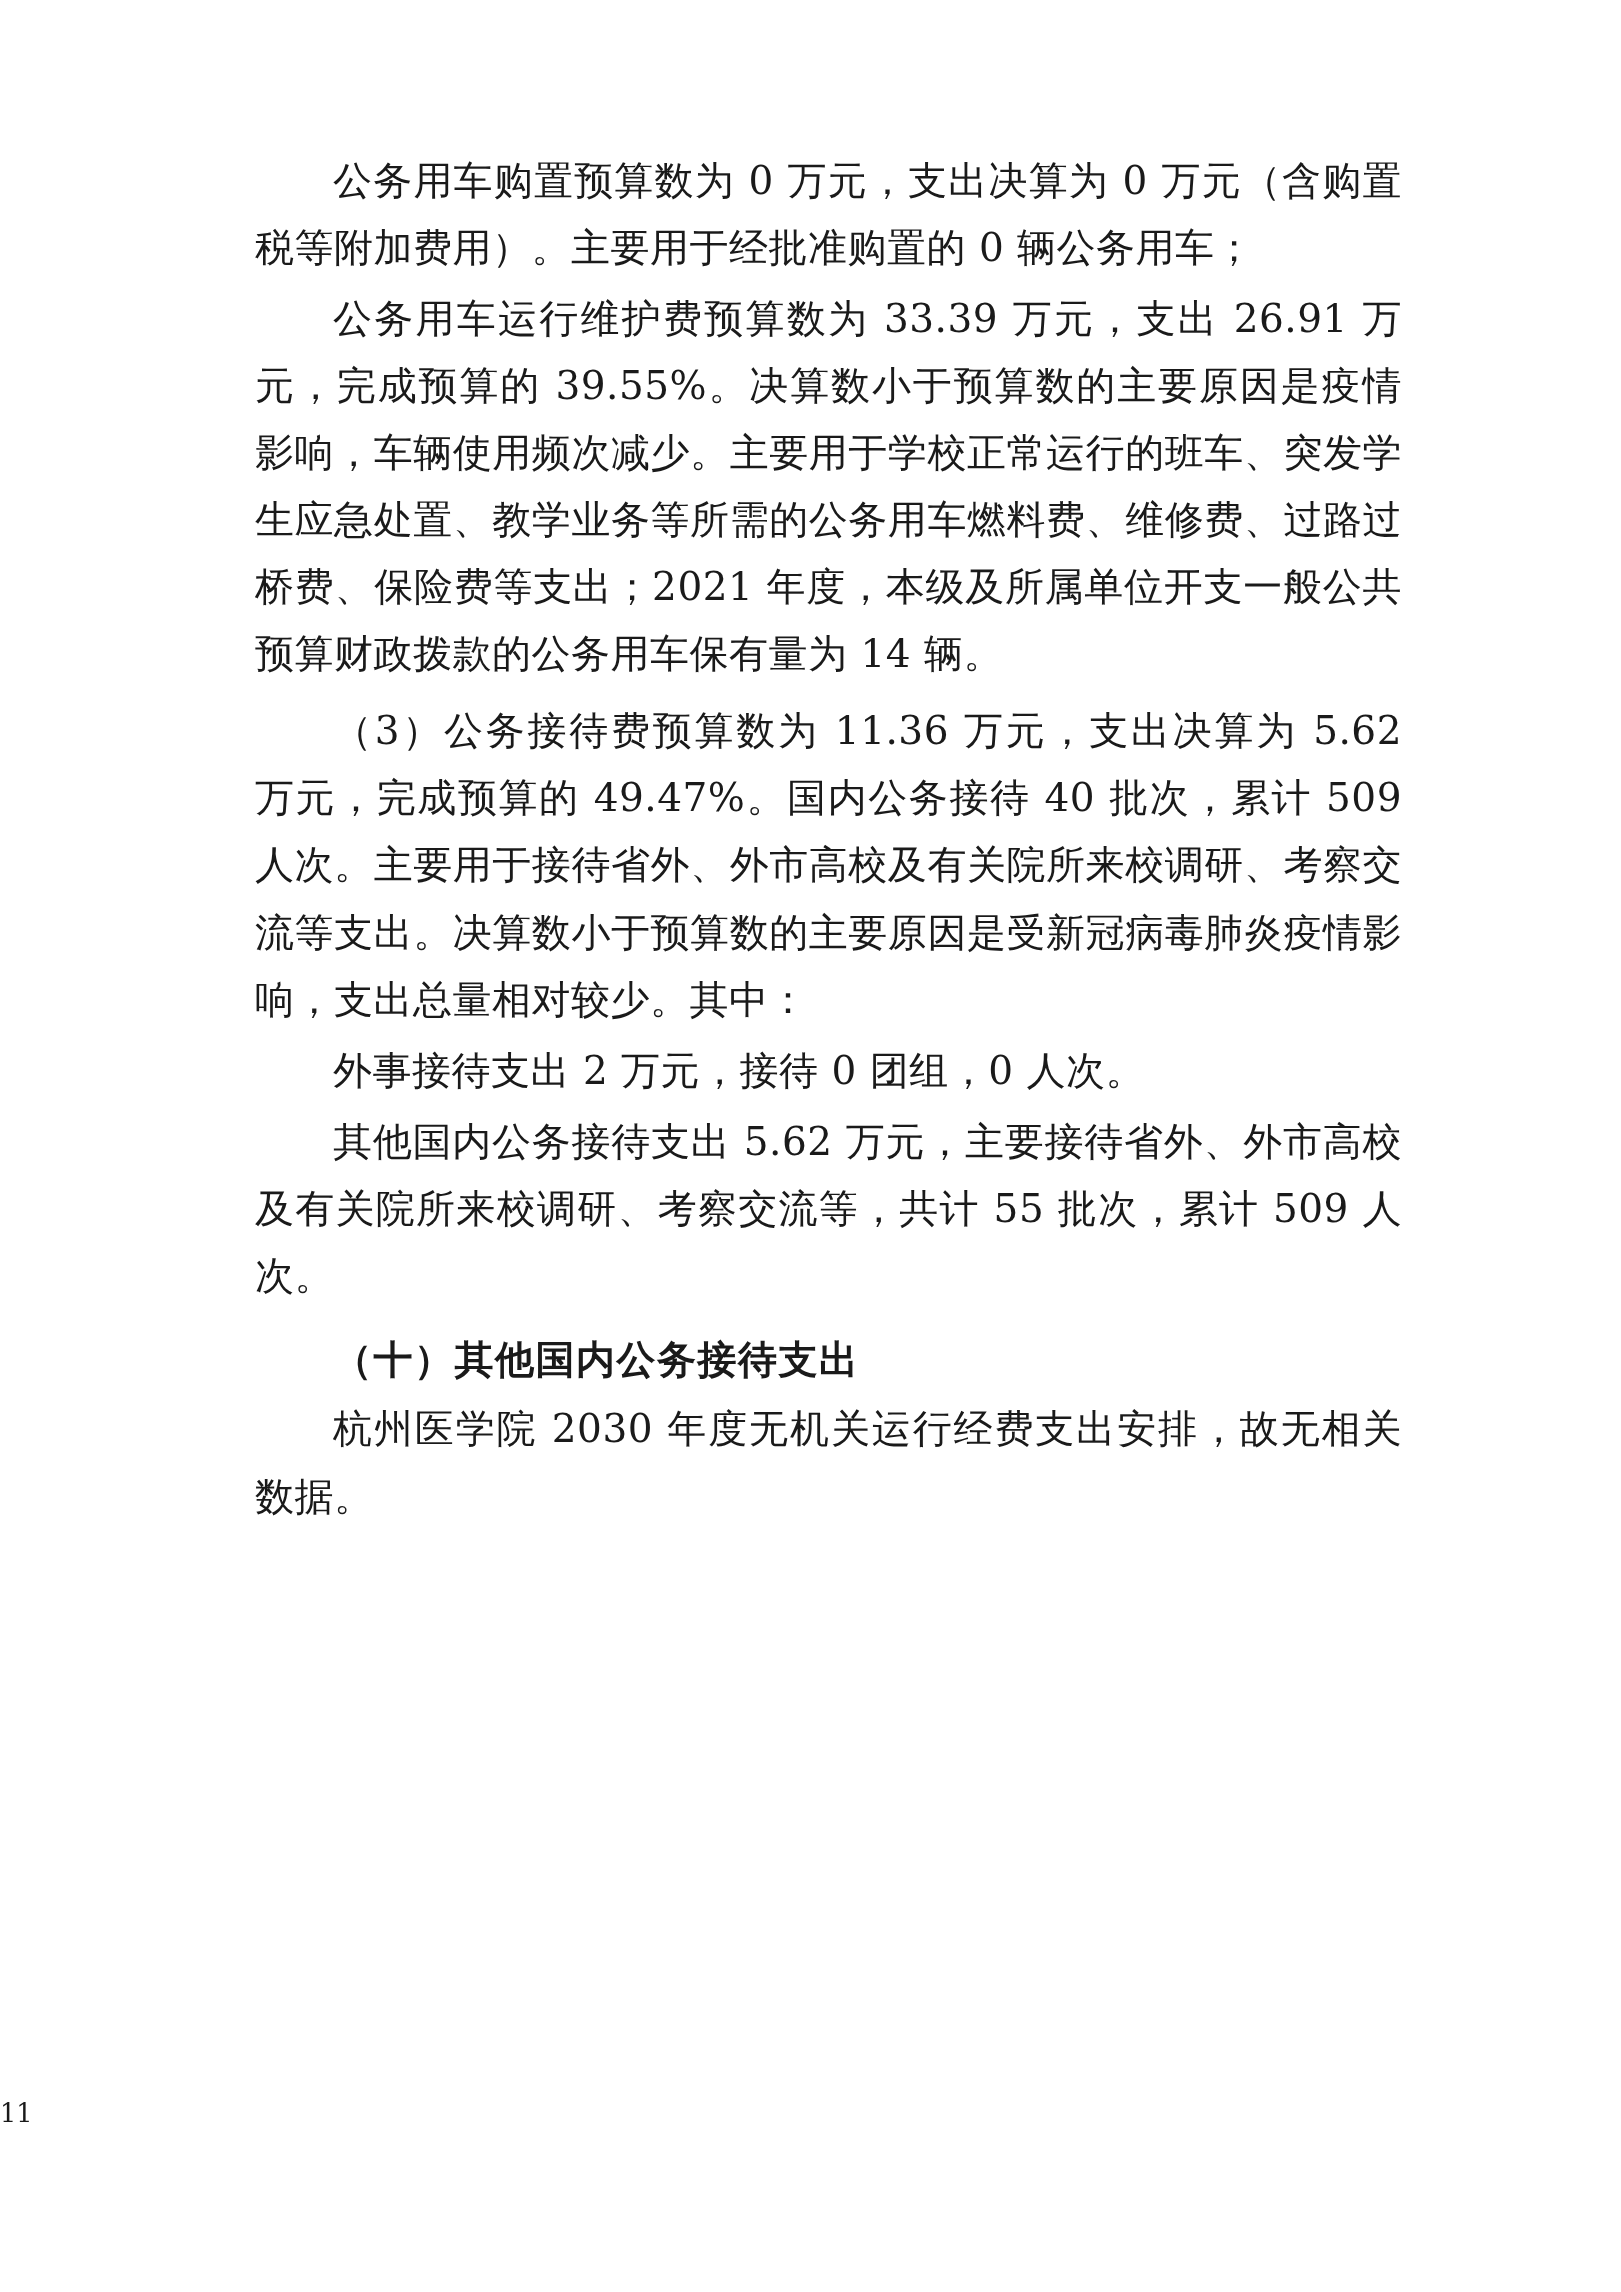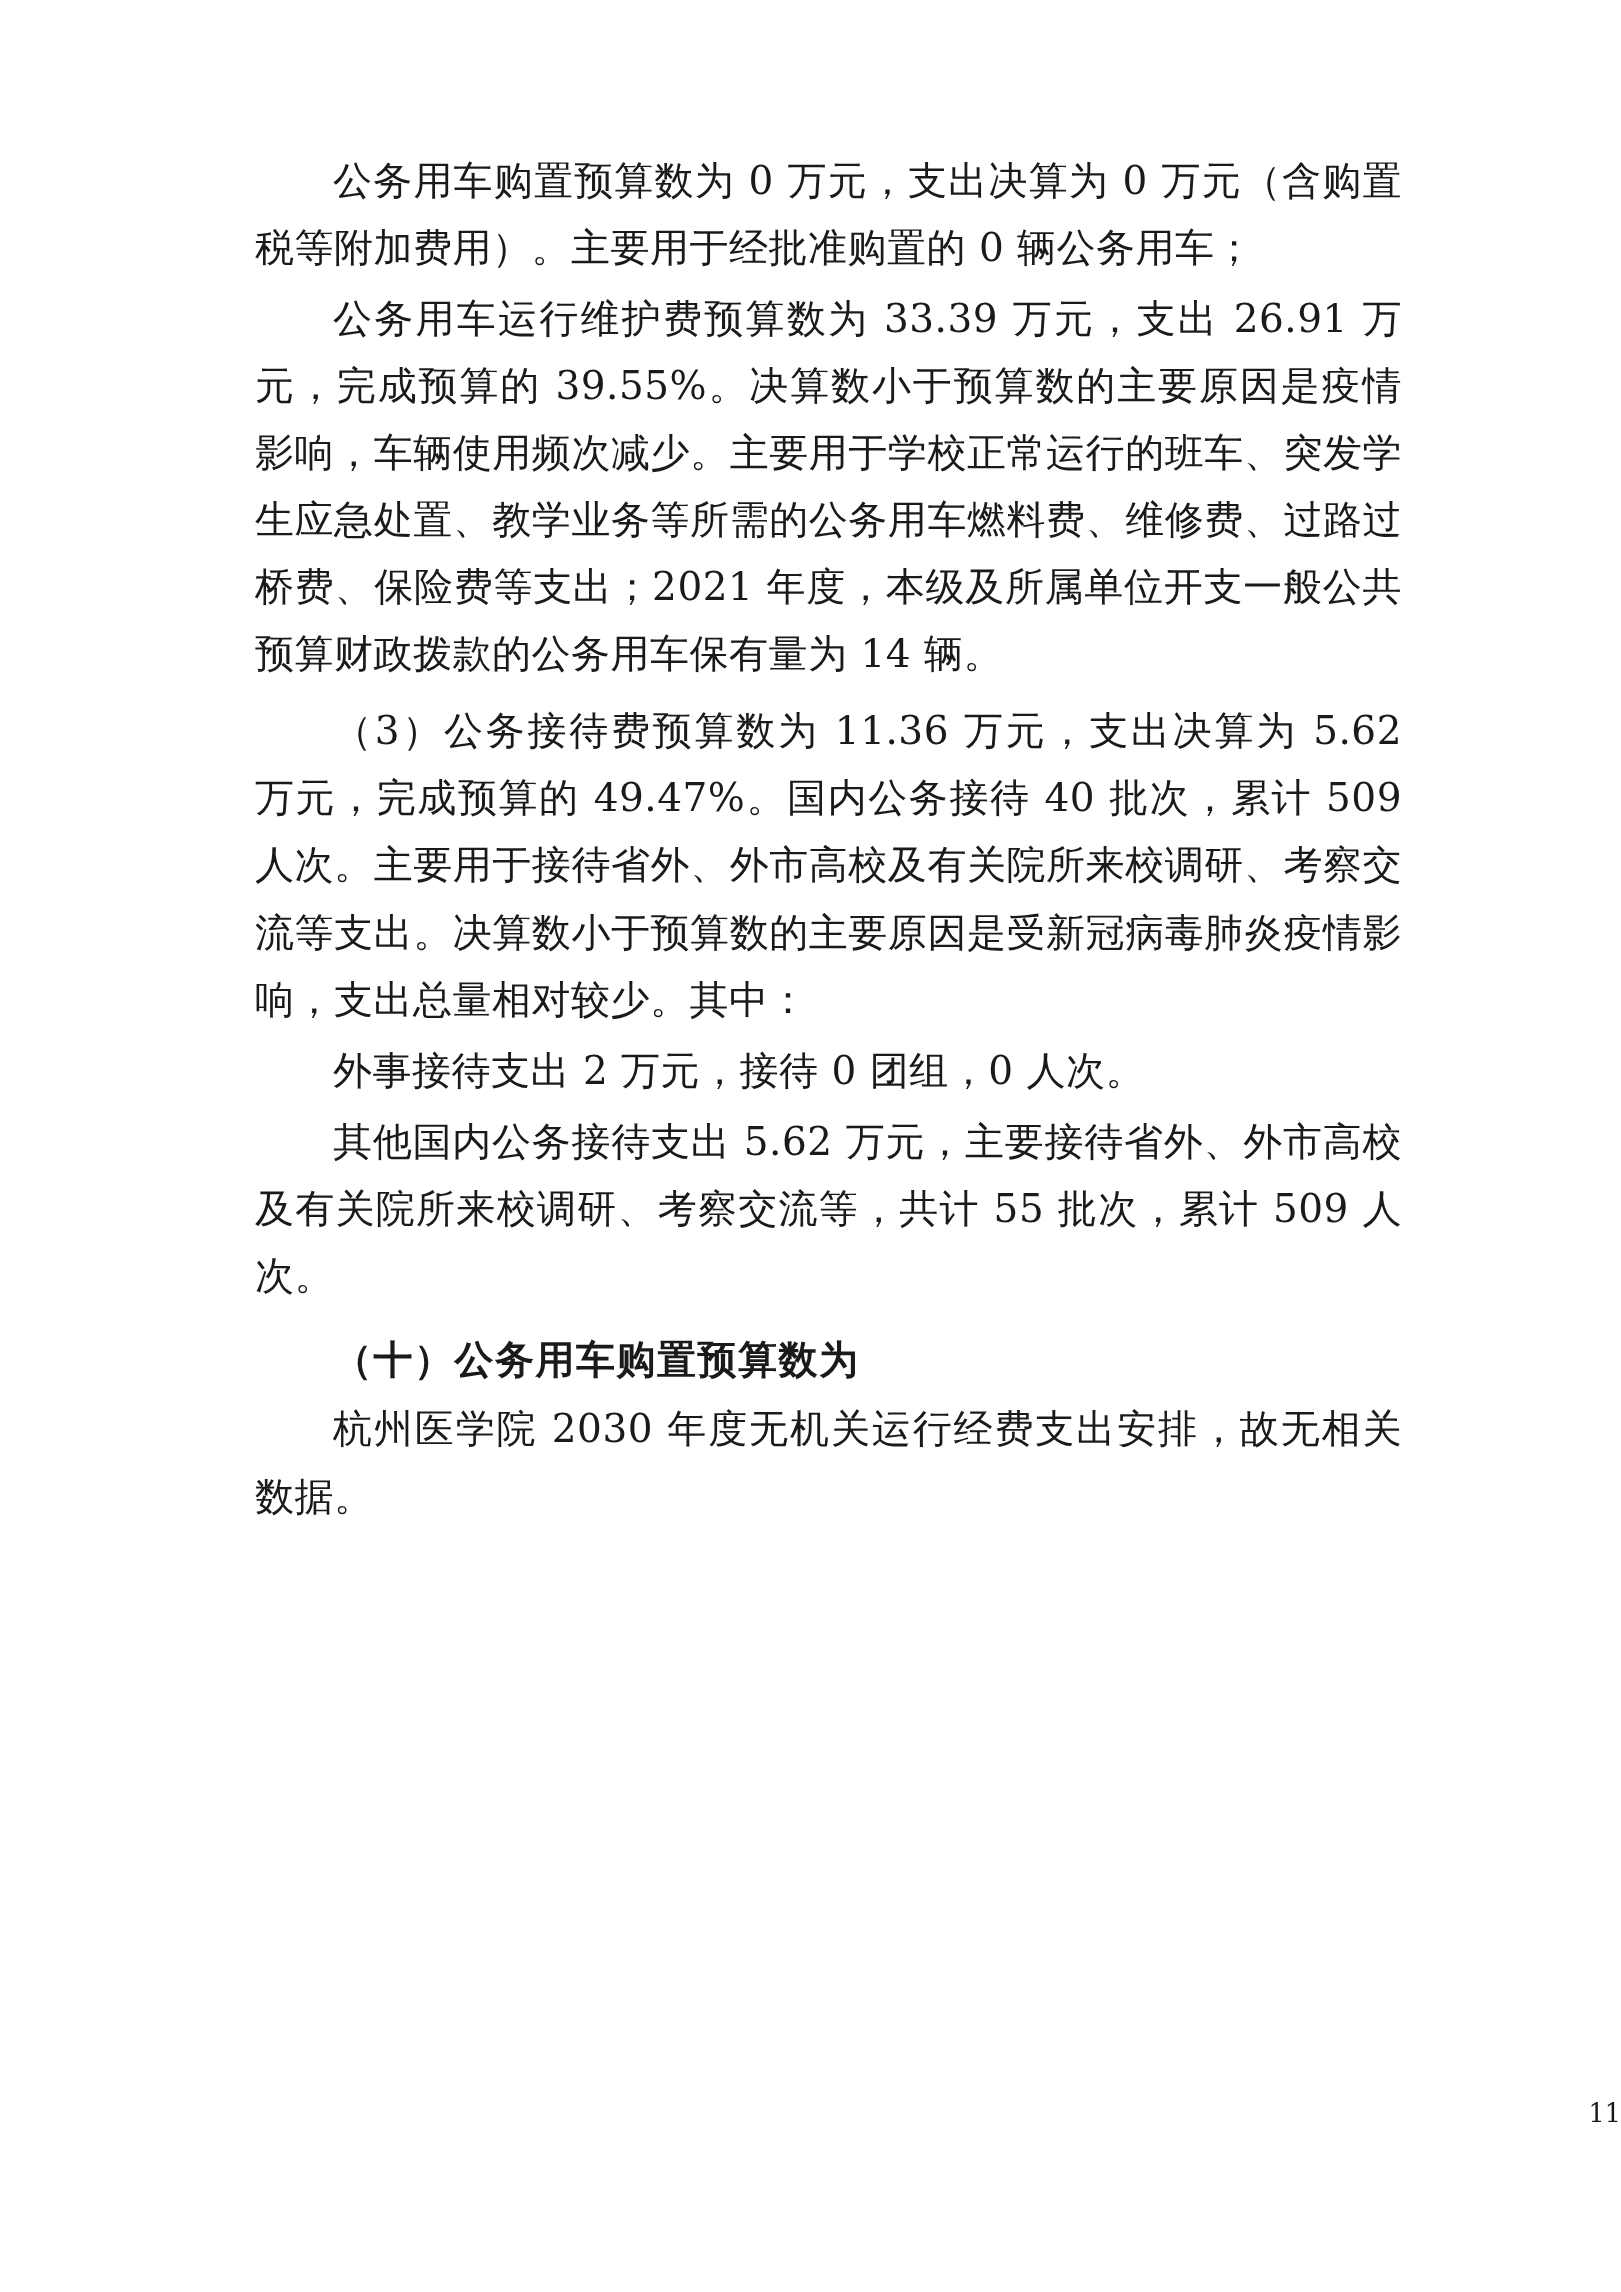--- a/index.html
+++ b/index.html
@@ -44,21 +44,21 @@
     margin: 17.6px 0 2px 0;
     text-indent: 2em;
     font-weight: bold;
     letter-spacing: 1.5px;
   }
   .page-number {
     position: absolute;
     left: 0;
     right: 0;
     top: 2098px;
-    text-align: right;
+    text-align: left;
     font-size: 25.5px;
     font-family: "DejaVu Serif", "Liberation Serif", serif;
     color: #1a1a1a;
   }
 </style>
 </head>
 <body>
 
 <div class="page">
   <div class="doc-body">
@@ -66,21 +66,21 @@
     <p class="para">公务用车购置预算数为 0 万元，支出决算为 0 万元（含购置税等附加费用）。主要用于经批准购置的 0 辆公务用车；</p>
 
     <p class="para spaced">公务用车运行维护费预算数为 33.39 万元，支出 26.91 万元，完成预算的 39.55%。决算数小于预算数的主要原因是疫情影响，车辆使用频次减少。主要用于学校正常运行的班车、突发学生应急处置、教学业务等所需的公务用车燃料费、维修费、过路过桥费、保险费等支出；2021 年度，本级及所属单位开支一般公共预算财政拨款的公务用车保有量为 14 辆。</p>
 
     <p class="para">（3）公务接待费预算数为 11.36 万元，支出决算为 5.62 万元，完成预算的 49.47%。国内公务接待 40 批次，累计 509 人次。主要用于接待省外、外市高校及有关院所来校调研、考察交流等支出。决算数小于预算数的主要原因是受新冠病毒肺炎疫情影响，支出总量相对较少。其中：</p>
 
     <p class="para">外事接待支出 2 万元，接待 0 团组，0 人次。</p>
 
     <p class="para spaced">其他国内公务接待支出 5.62 万元，主要接待省外、外市高校及有关院所来校调研、考察交流等，共计 55 批次，累计 509 人次。</p>
 
-    <p class="heading">（十）公务用车购置预算数为</p>
+    <p class="heading">（十）其他国内公务接待支出</p>
 
     <p class="para">杭州医学院 2030 年度无机关运行经费支出安排，故无相关数据。</p>
 
   </div>
 </div>
 
 <div class="page-number">11</div>
 
 
 </body></html>

